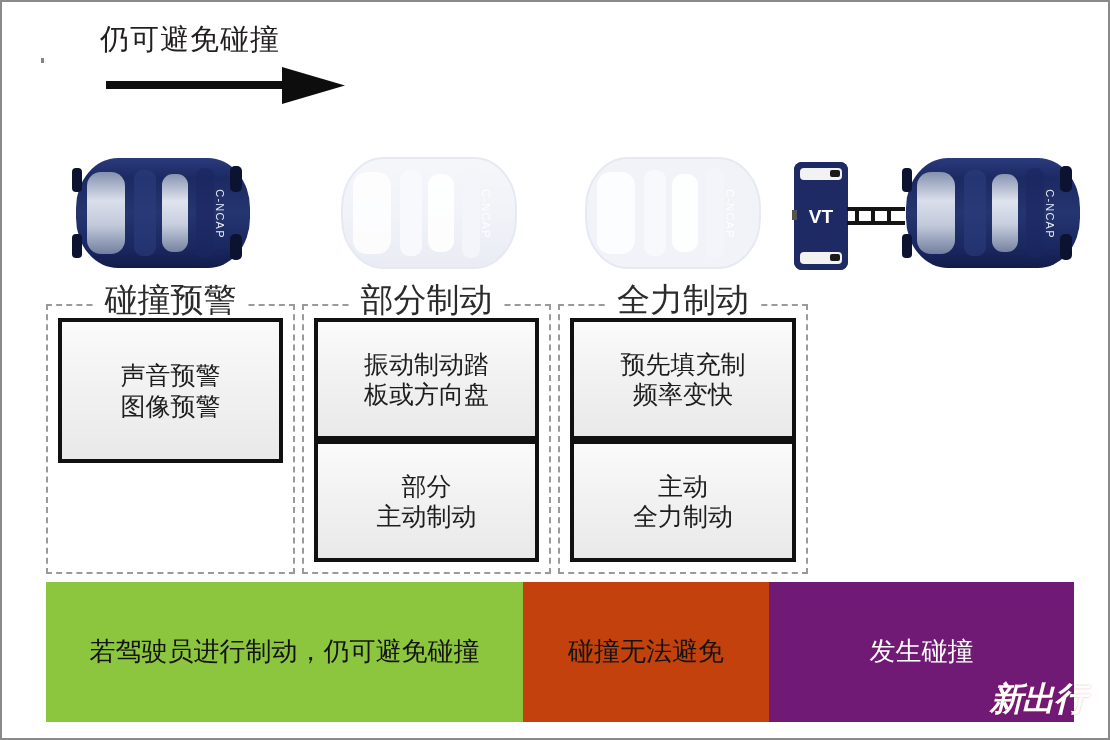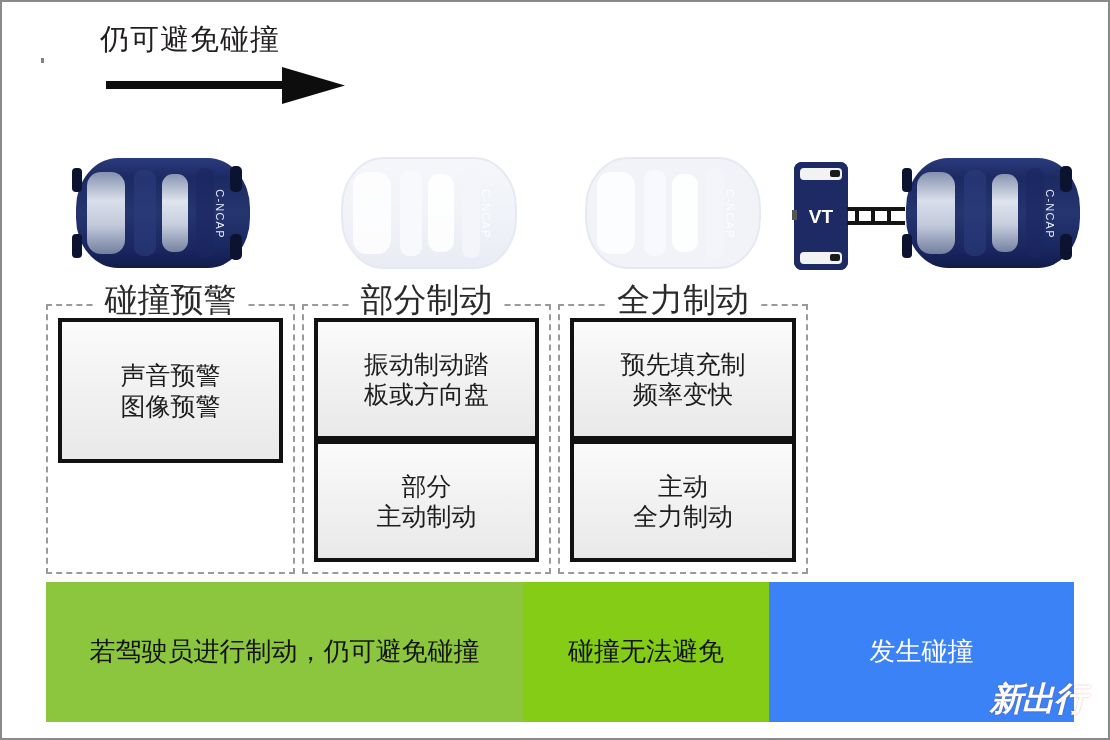--- a/index.html
+++ b/index.html
@@ -68,22 +68,22 @@
     text-align:center;
     font-size:25px; color:#1d1d1d; line-height:1.22;
     padding:0 8px;
   }
 
   
   .bands { position:absolute; left:44px; top:580px; width:1028px; height:140px; display:flex; }
   .band { display:flex; align-items:center; justify-content:center; text-align:center;
           font-size:26px; line-height:1.35; padding:0 18px; }
   .band-green  { width:498px; background:#8cc63e; color:#141414;font-family:Liberation Serif, serif; }
-  .band-yellow { width:256px; background:#84cc16; color:#141414; }
-  .band-red    { width:318px; background:#3b82f6; color:#ffffff; }
+  .band-yellow { width:256px; background:#c2410c; color:#141414; }
+  .band-red    { width:318px; background:#701a75; color:#ffffff; }
 
   
   .watermark {
     position:absolute; right:22px; bottom:16px;
     font-size:33px; font-weight:bold; font-style:italic;
     color:#ffffff; letter-spacing:-1px;
     text-shadow:0 0 2px rgba(200,0,0,.35);
     pointer-events:none;
   }
 </style>

